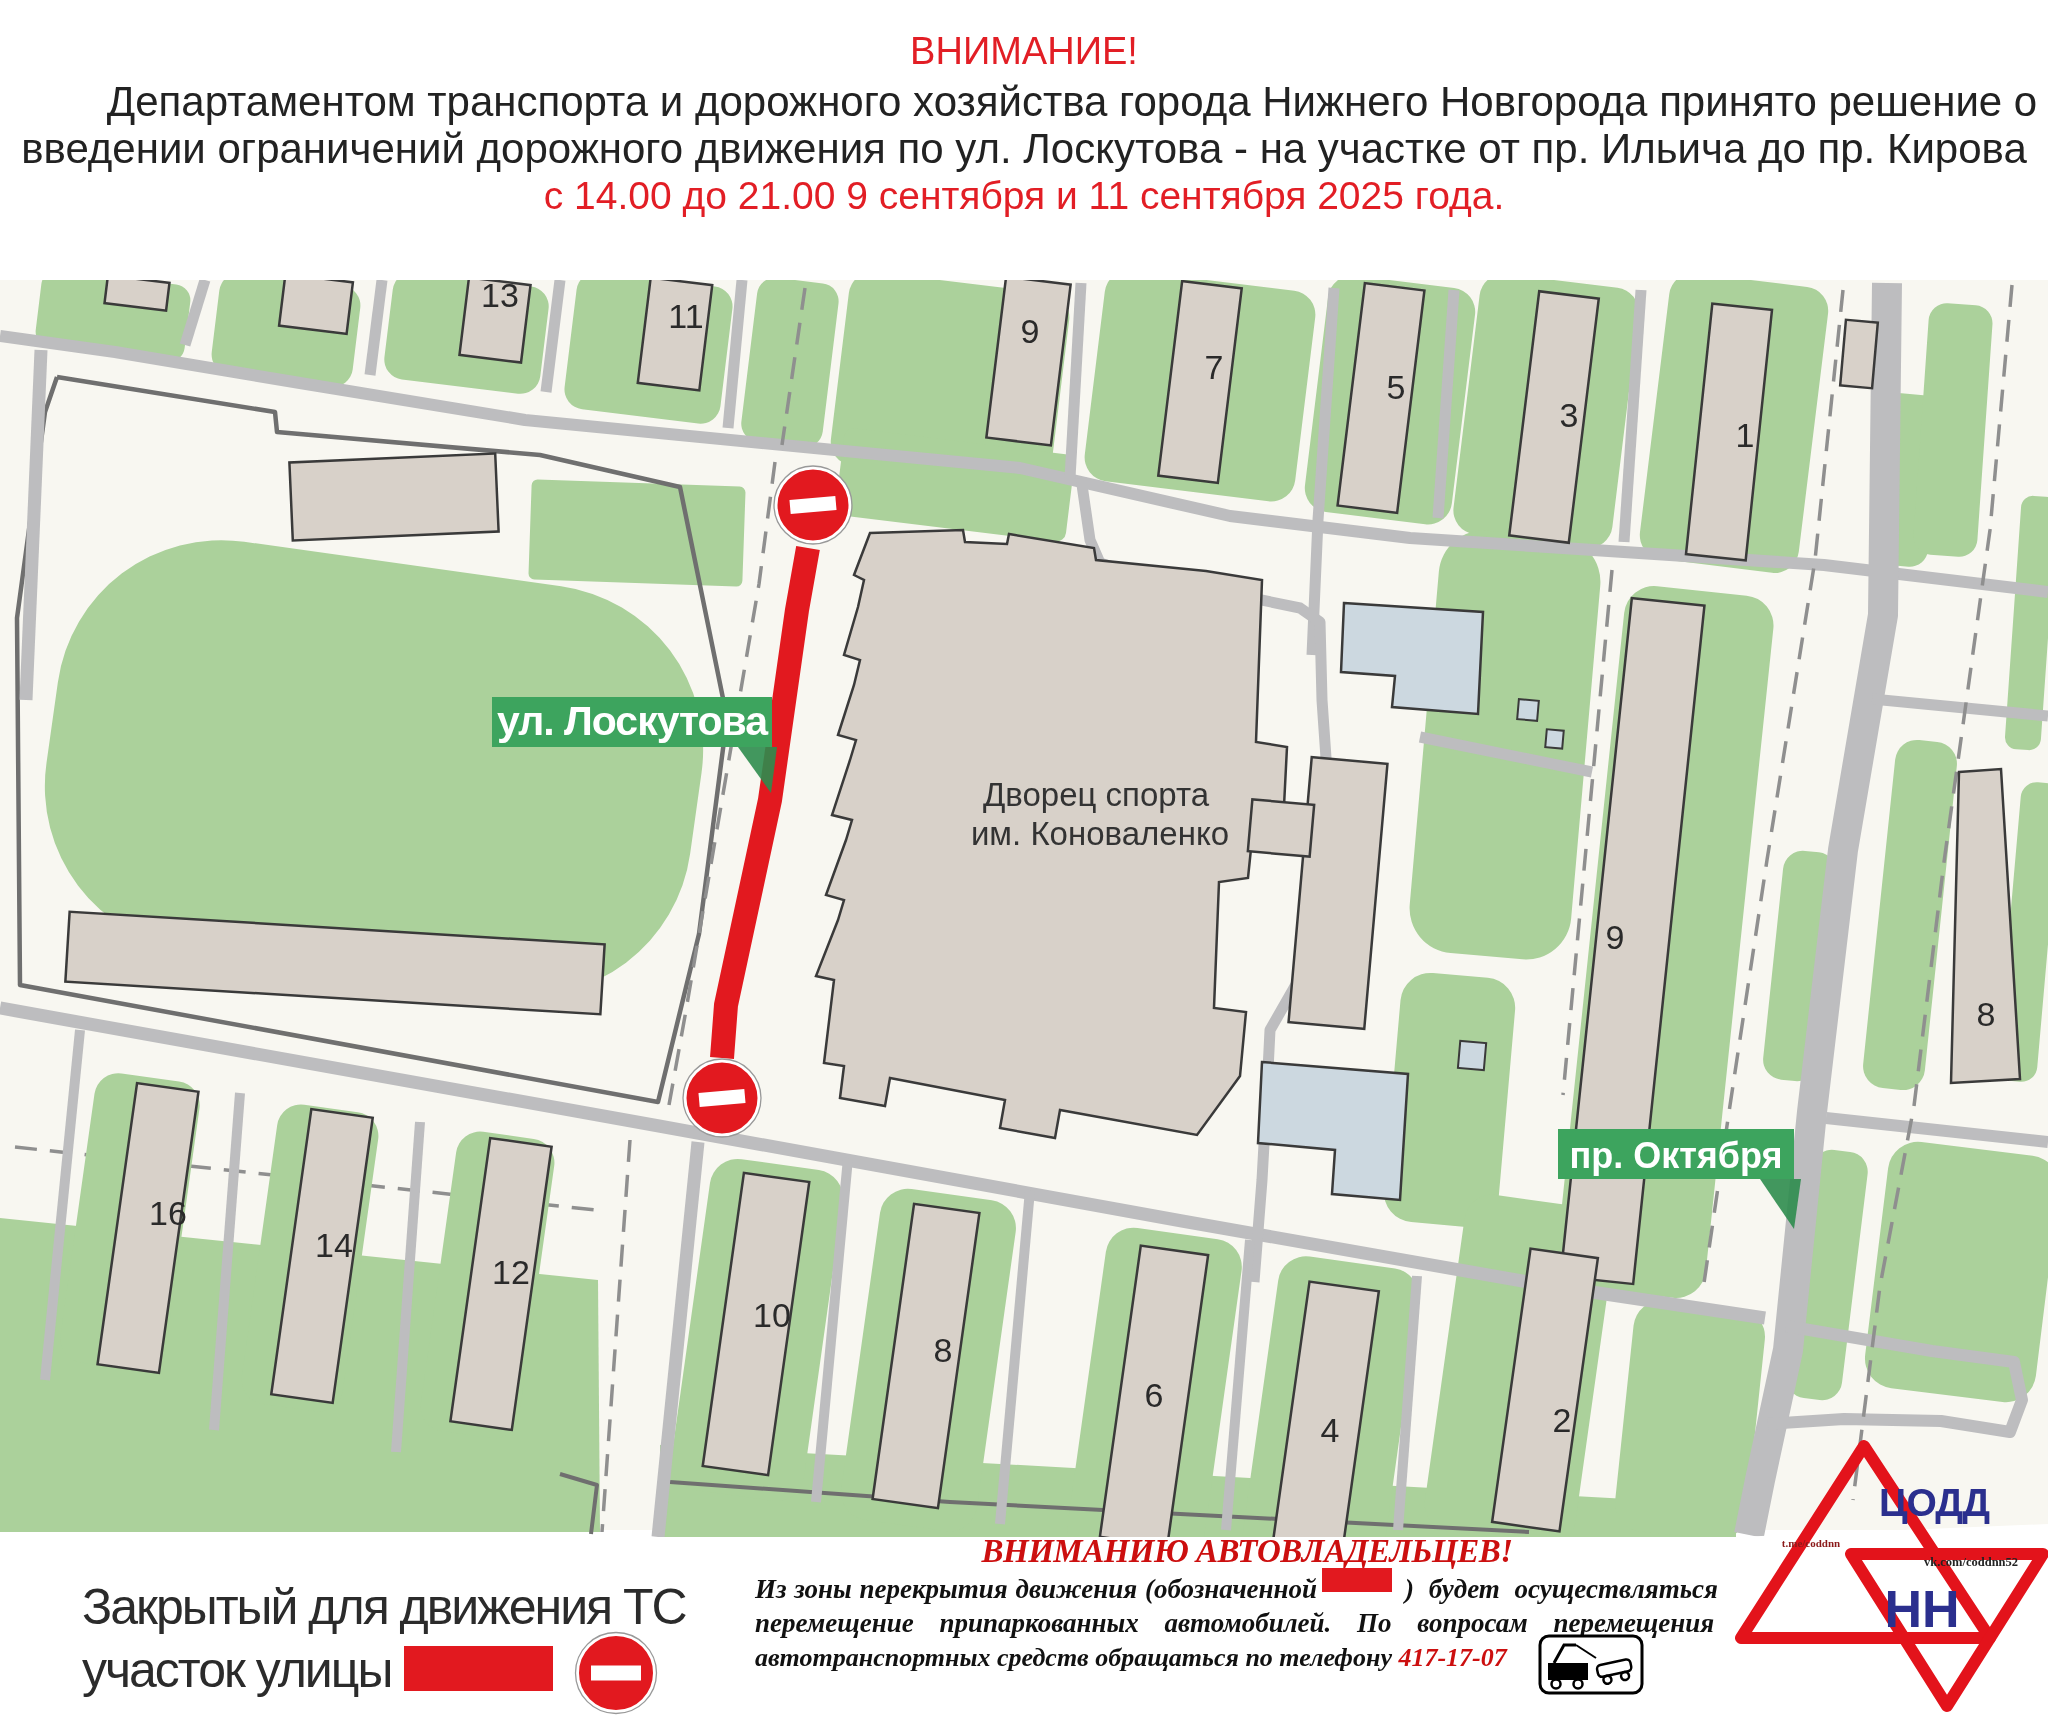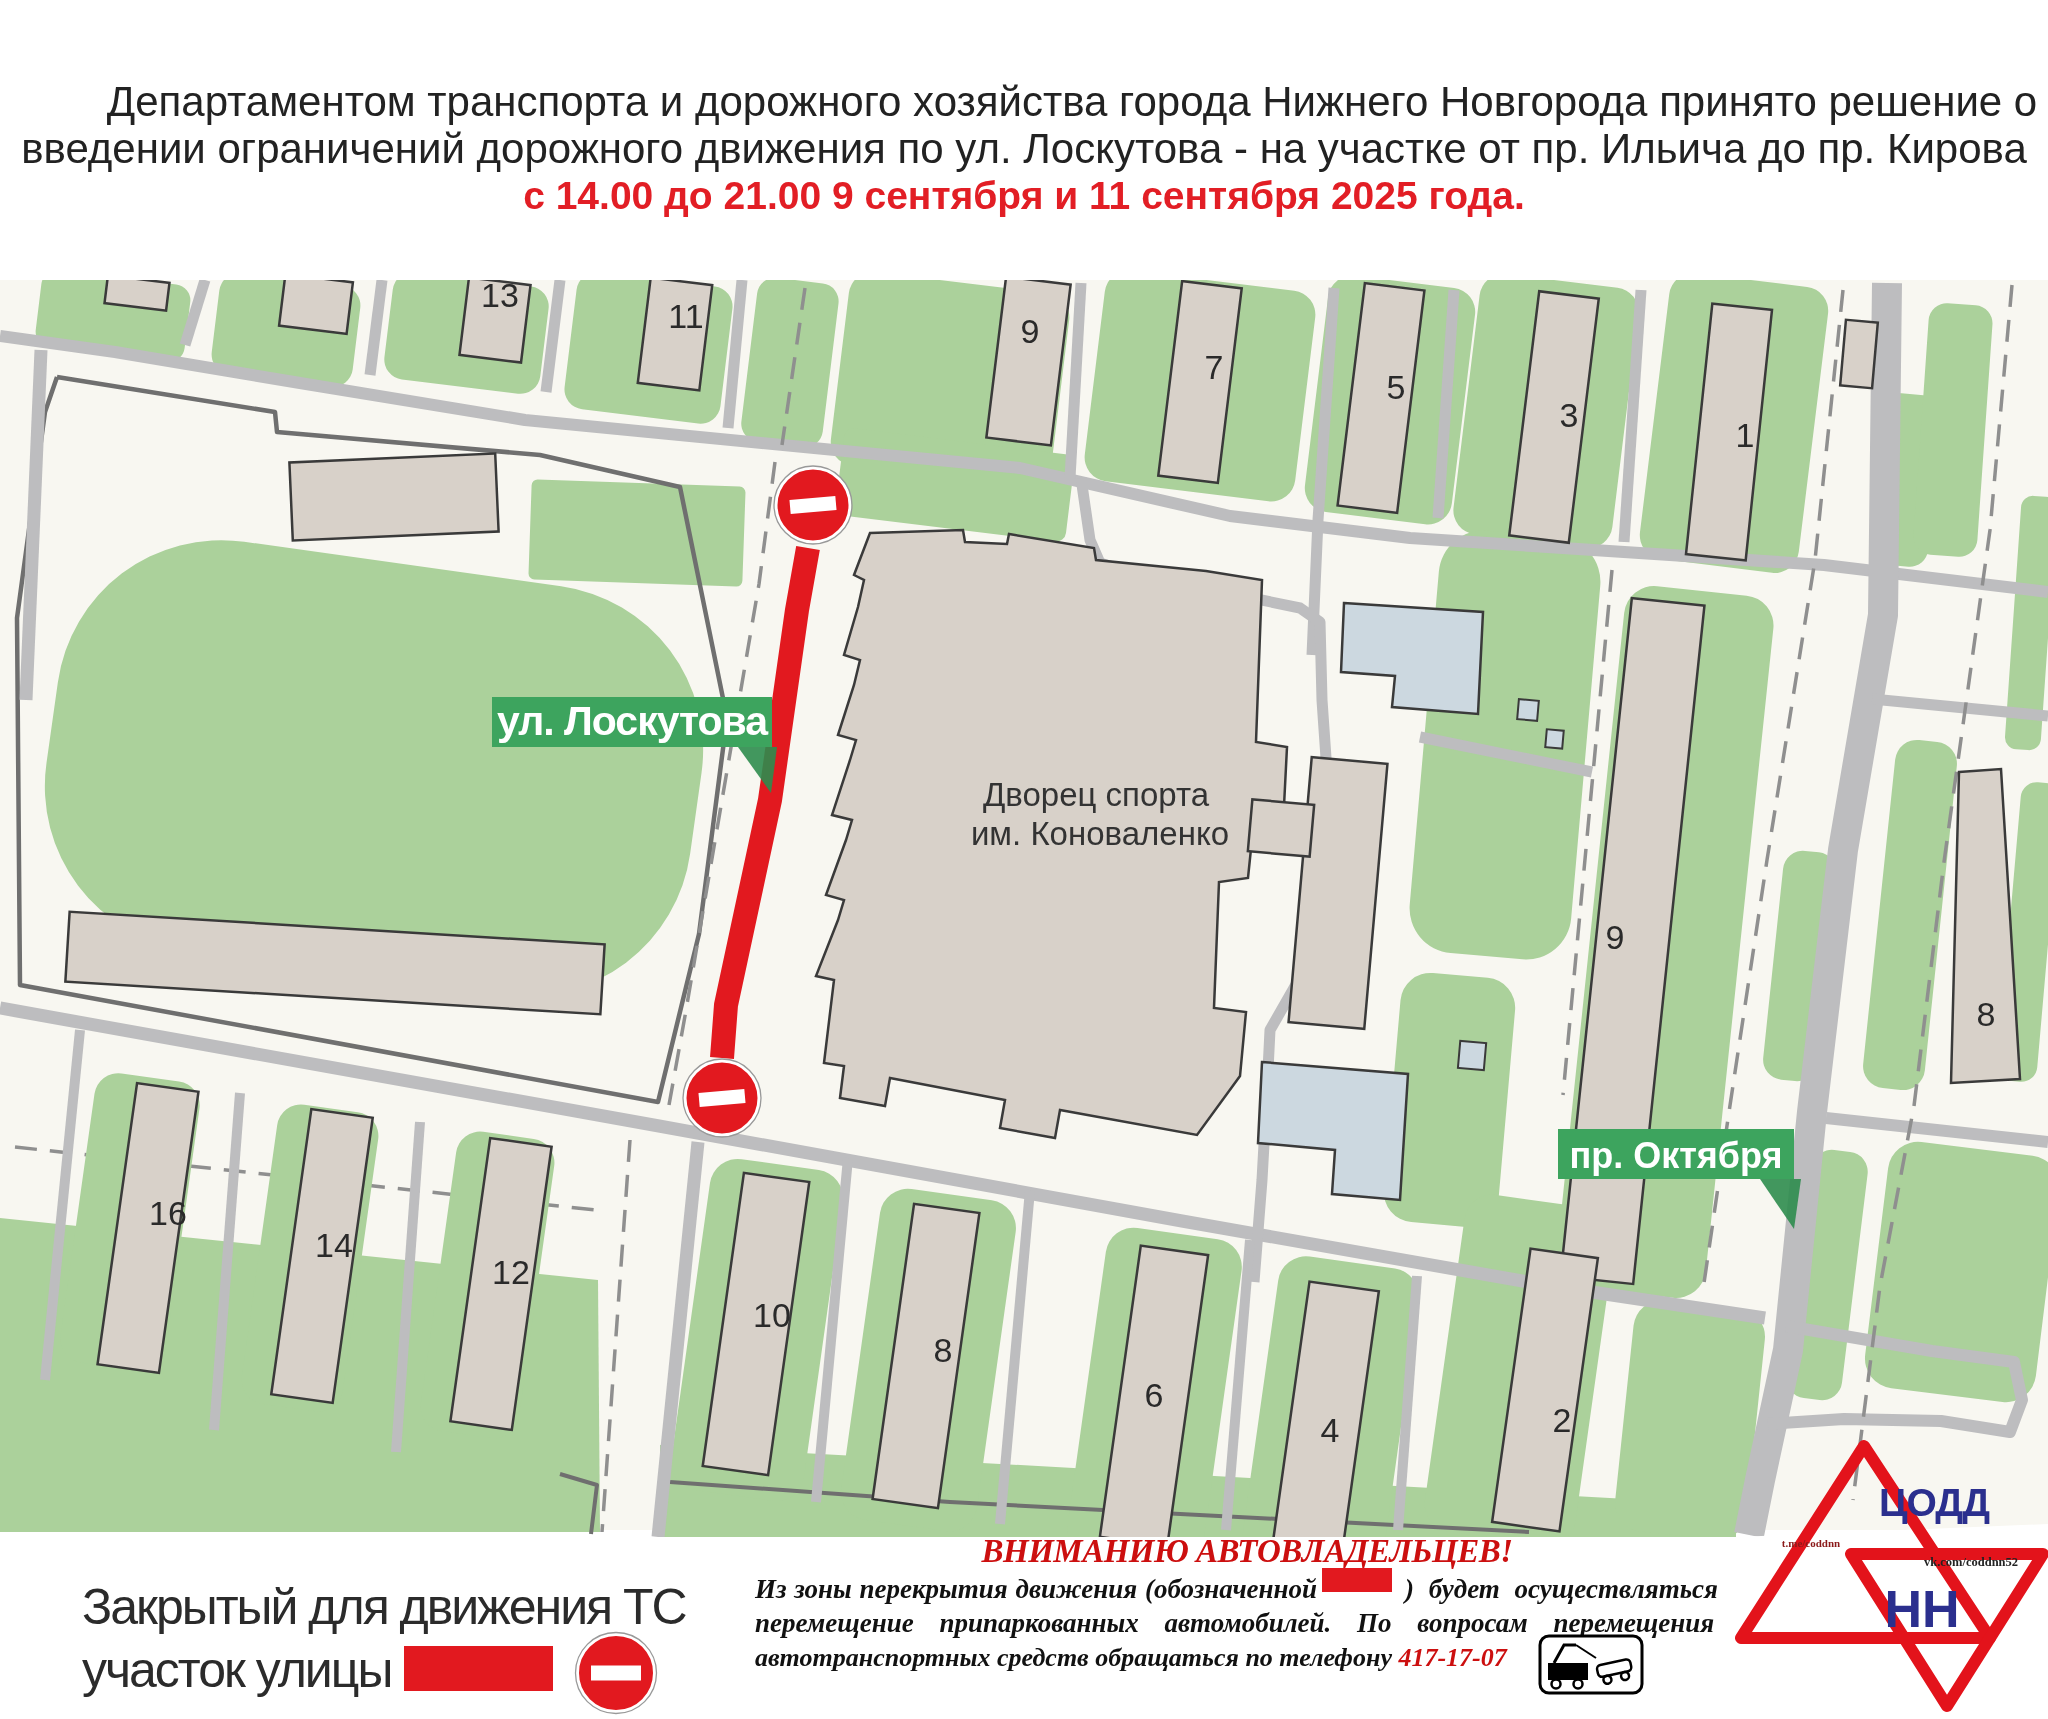--- a/index.html
+++ b/index.html
@@ -182,19 +182,20 @@
         </g>
       </g>
 <polygon points="1864,1446 1741,1638 1990,1638" fill="none" stroke="#e3131b" stroke-width="12" stroke-linejoin="round"></polygon>
 <polygon points="1851,1554 2043,1554 1947,1706" fill="none" stroke="#e3131b" stroke-width="12" stroke-linejoin="round"></polygon>
 <text x="1934" y="1516" font-family="&quot;Liberation Sans&quot;, sans-serif" font-size="39" font-weight="bold" fill="#2b2f8e" text-anchor="middle" letter-spacing="-1">ЦОДД</text>
 <text x="1811" y="1547" font-family="&quot;Liberation Serif&quot;, serif" font-size="11" font-weight="bold" fill="#8b1a1a" text-anchor="middle">t.me/coddnn</text>
 <text x="1971" y="1566" font-family="&quot;Liberation Serif&quot;, serif" font-size="12.5" font-weight="bold" fill="#222" text-anchor="middle">vk.com/coddnn52</text>
 <text x="1922" y="1627" font-family="&quot;Liberation Sans&quot;, sans-serif" font-size="52" font-weight="bold" fill="#2b2f8e" text-anchor="middle">НН</text>
 </svg>
 
+<div class="hline" style="top:30px;font-size:38px;color:#e21e25;">ВНИМАНИЕ!</div>
 
 <div class="hline" style="top:78px;font-size:42px;color:#222;margin-left:48px;">Департаментом транспорта и дорожного хозяйства города Нижнего Новгорода принято решение о</div>
 
 <div class="hline" style="top:125px;font-size:42px;color:#222;text-align:center;">введении ограничений дорожного движения по ул. Лоскутова - на участке от пр. Ильича до пр. Кирова</div>
 
-<div class="hline" style="top:174px;font-size:39px;color:#e21e25;font-weight:bold;">с 14.00 до 21.00 9 сентября и 11 сентября 2025 года.</div>
+<div class="hline" style="top:174px;font-size:39px;color:#e21e25;font-weight:normal;">с 14.00 до 21.00 9 сентября и 11 сентября 2025 года.</div>
 
 </div>
 </body></html>

